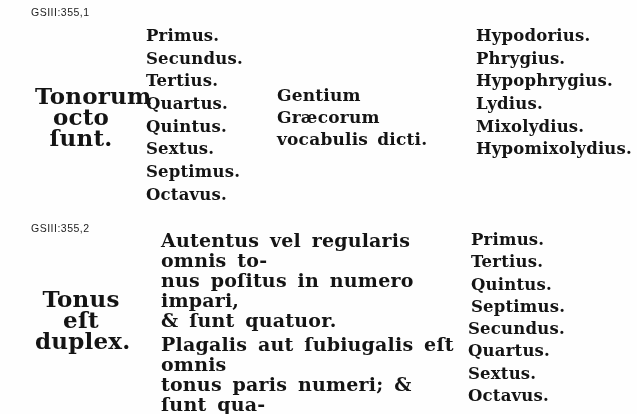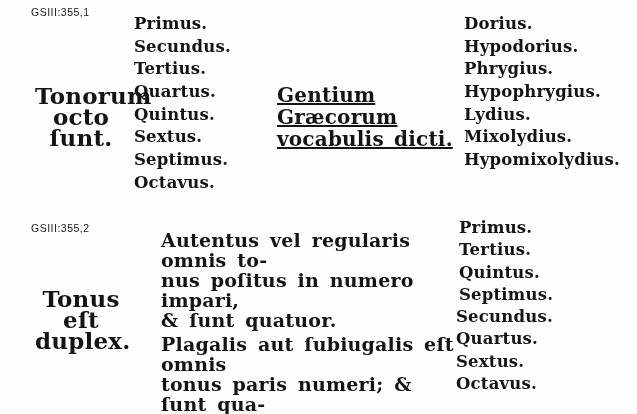--- a/index.html
+++ b/index.html
@@ -28,31 +28,30 @@
   .subject {
     font-size: 23px;
     line-height: 21px;
     text-align: center;
     letter-spacing: 0.2px;
   }
   .tone-list {
     font-size: 16.5px;
     letter-spacing: 0.2px;
     list-style: none;
-    margin: 0;
+    margin: 12px;
     padding: 0;
   }
   .tone-list li { height: 22.7px; line-height: 22.7px; }
   .tone-list.tight li { height: 22.3px; line-height: 22.3px; }
   .mid-text {
-    font-size: 20px;
+    font-size: 17px;
     line-height: 22px;
     letter-spacing: 0.2px;
     word-spacing: 3px;
-    text-decoration: underline;
   }
   .para {
     font-size: 19px;
     line-height: 20px;
     letter-spacing: 0.2px;
     word-spacing: 4px;
   }
   .brace { display: block; }
   .brace svg { display: block; width: 100%; height: 100%; overflow: visible; }
 </style>
@@ -103,21 +102,20 @@
     <div>vocabulis dicti.</div>
   </div>
 
   <div class="abs brace" style="left:437px; top:11px; width:21px; height:192px;">
     <svg viewBox="0 0 20 100" preserveAspectRatio="none">
         <use href="#brace-open-path"></use>
       </svg>
   </div>
 
   <ul class="abs tone-list" style="left:464px; top:13px;">
-    <li>Dorius.</li>
     <li>Hypodorius.</li>
     <li>Phrygius.</li>
     <li>Hypophrygius.</li>
     <li>Lydius.</li>
     <li>Mixolydius.</li>
     <li>Hypomixolydius.</li>
   </ul>
 
   <div class="abs brace" style="left:609px; top:11px; width:23px; height:192px;">
     <svg viewBox="0 0 20 100" preserveAspectRatio="none">

